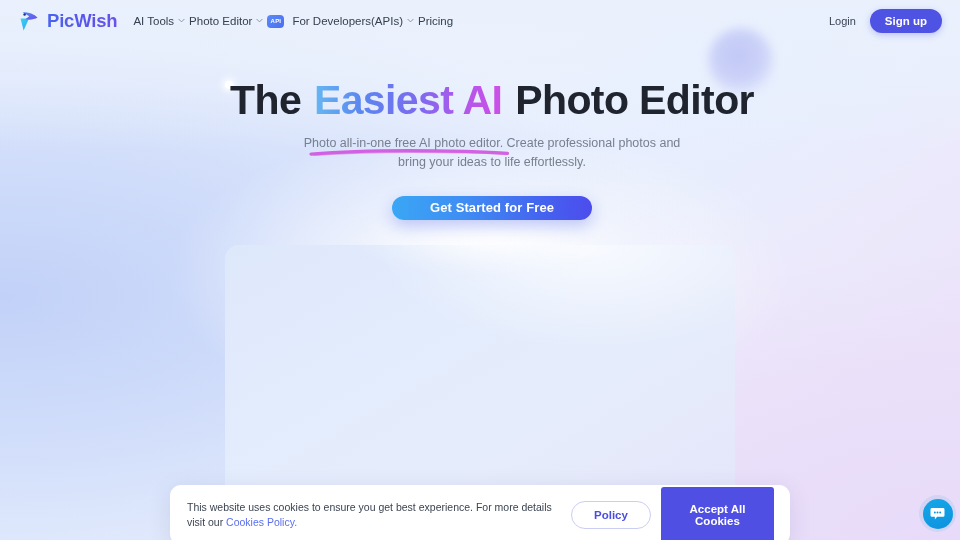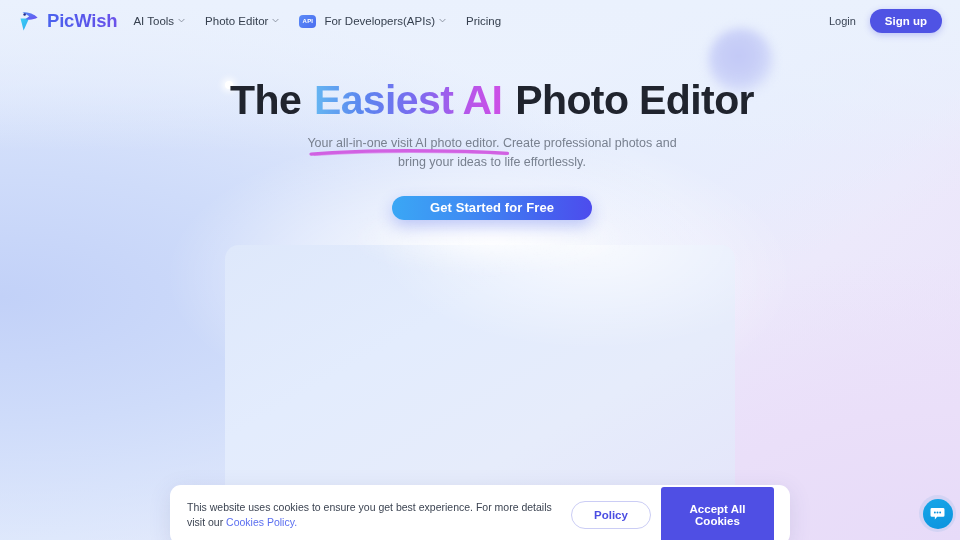--- a/index.html
+++ b/index.html
@@ -46,21 +46,21 @@
     display:flex; align-items:center; padding:0 18px; z-index:40;
   }
   .brand { display:flex; align-items:center; gap:7px; margin-right:16px; }
   .brand-mark { width:22px; height:22px; position:relative; }
   .brand-name {
     font-size:18.5px; font-weight:bold; letter-spacing:-0.2px;
     color:#4f5fe8;
     background:linear-gradient(92deg,#4a63ee 0%,#5b54ea 62%,#6b53ea 100%);
     -webkit-background-clip:text; background-clip:text; -webkit-text-fill-color:transparent;
   }
-  .nav { display:flex; align-items:center; gap:20px;justify-content:space-between; }
+  .nav { display:flex; align-items:center; gap:4px;justify-content:space-between; }
   .nav-item {
     display:flex; align-items:center; gap:4px;
     font-size:11.5px; color:#36404f; white-space:nowrap; cursor:pointer;
   }
   .chev { width:7px; height:7px; position:relative; top:-1px; opacity:.72; }
   .chev svg { display:block; }
   .api-badge {
     width:17px; height:13px; border-radius:4px;
     background:linear-gradient(135deg,#5b8bf7 0%,#4a6df0 100%);
     display:flex; align-items:center; justify-content:center;
@@ -237,21 +237,21 @@
     <h1 class="headline">
       <span>The </span><span class="hl-grad"><span>Easiest AI</span><span class="hl-underline">
           <svg width="100%" height="9" viewBox="0 0 180 9" preserveAspectRatio="none">
             <path d="M2,6.2 C38,2.6 92,2.0 140,3.4 C156,3.9 170,4.6 178,5.4" stroke="#cf56e0" stroke-width="3.3" fill="none" stroke-linecap="round" opacity="0.92"></path>
             <path d="M5,7.2 C42,4.2 96,3.6 142,4.8 C158,5.2 171,5.8 177,6.4" stroke="#d563e6" stroke-width="1.6" fill="none" stroke-linecap="round" opacity="0.55"></path>
           </svg>
         </span></span><span> Photo Editor</span>
     </h1>
 
     <p class="sub">
-      <span>Your all-in-one visit AI photo editor. Create professional photos and</span><br>
+      <span>Photo all-in-one free AI photo editor. Create professional photos and</span><br>
       <span>bring your ideas to life effortlessly.</span>
     </p>
 
     <div class="cta-wrap">
       <span class="cta-glow"></span>
       <button class="cta-btn">Get Started for Free</button>
     </div>
 
   </section>
 

